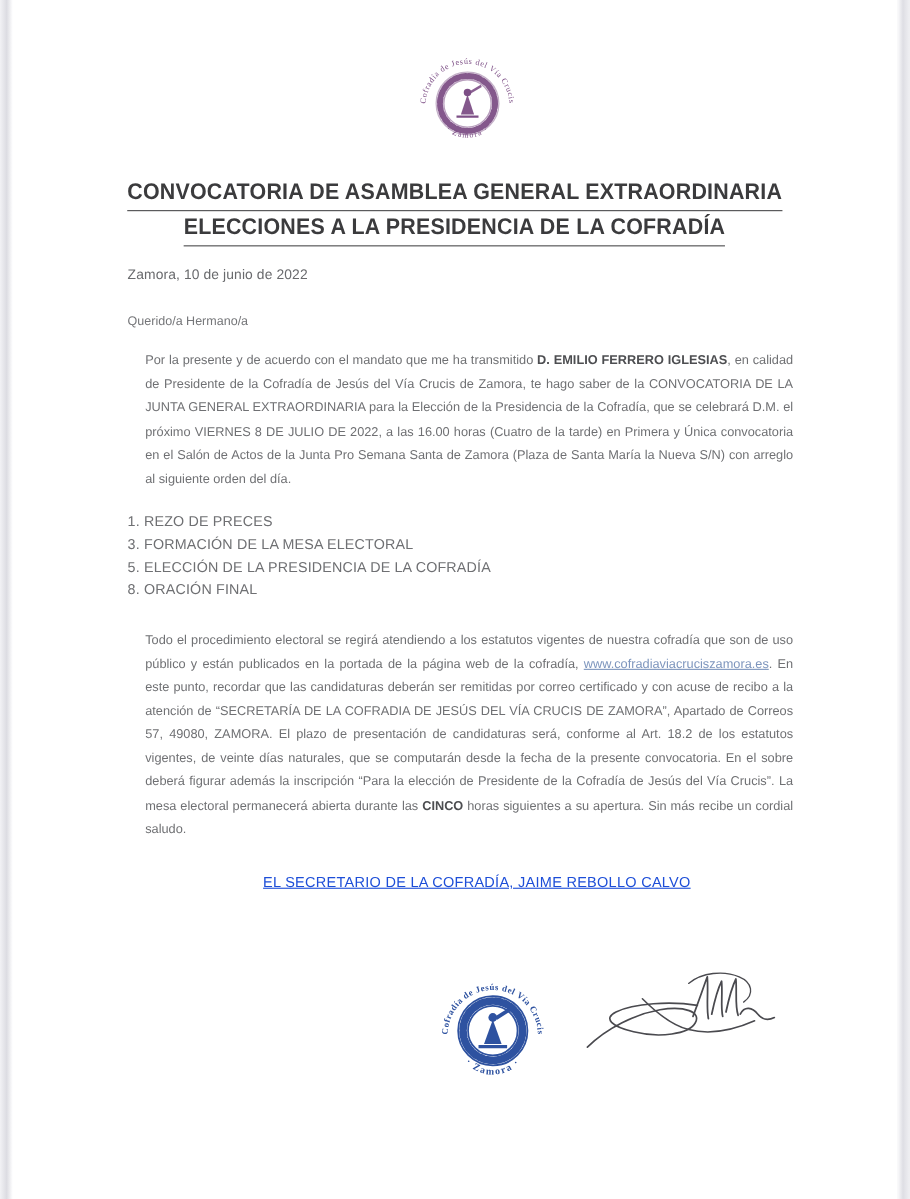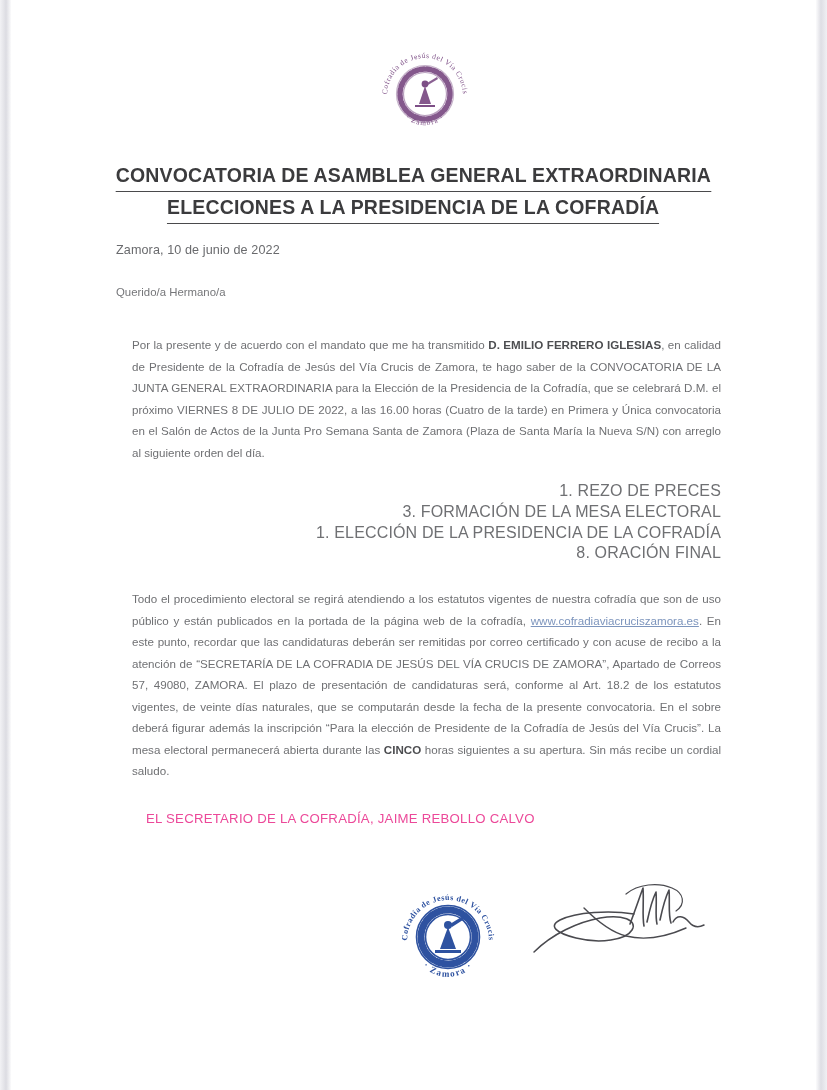--- a/index.html
+++ b/index.html
@@ -80,21 +80,21 @@
     line-height: 21.5px;
   }
   .datum {
     text-align: left;
     font-size: 12.6px;
     color: #696a6d;
     margin-bottom: 20px;
     letter-spacing: 0.1px;
   }
   .greeting {
-    margin-bottom: 31px;
+    margin-bottom: 14px;
     font-size: 11.4px;
     color: #757679;
   }
   p.para {
     margin: 0 0 14px 16px;
     text-align: justify;
     color: #6f7073;
     font-size: 11.6px;
     line-height: 21.5px;
   }
@@ -102,32 +102,33 @@
   .weblink {
     color: #7d95bd;
     text-decoration: underline;
   }
   ol.agenda {
     list-style: none;
     margin: 18px 0 24px 0;
     padding: 0;
   }
   ol.agenda li {
-    font-size: 16px;
+    font-size: 13px;
     line-height: 20.8px;
     color: #6f7073;
     letter-spacing: 0.15px;
-    text-align: right;
   }
   .signature-line {
     margin-top: 26px;
+    text-align: center;
     font-size: 13.2px;
     letter-spacing: 0.25px;
-    color: #ec4899;
+    color: #1d4ed8;
     padding-left: 30px;
+    text-decoration: underline;
   }
 
   
   .handsign {
     position: absolute;
     left: 515px;
     top: 878px;
     width: 195px;
     height: 105px;
   }
@@ -179,21 +180,21 @@
 
     <div class="datum">Zamora, 10 de junio de 2022</div>
 
     <div class="greeting">Querido/a Hermano/a</div>
 
     <p class="para"><span>Por la presente y de acuerdo con el mandato que me ha transmitido </span><b>D. EMILIO FERRERO IGLESIAS</b><span>, en calidad de Presidente de la Cofradía de Jesús del Vía Crucis de Zamora, te hago saber de la CONVOCATORIA DE LA JUNTA GENERAL EXTRAORDINARIA para la Elección de la Presidencia de la Cofradía, que se celebrará D.M. el próximo VIERNES 8 DE JULIO DE 2022, a las 16.00 horas (Cuatro de la tarde) en Primera y Única convocatoria en el Salón de Actos de la Junta Pro Semana Santa de Zamora (Plaza de Santa María la Nueva S/N) con arreglo al siguiente orden del día.</span></p>
 
     <ol class="agenda">
       <li>1. REZO DE PRECES</li>
       <li>3. FORMACIÓN DE LA MESA ELECTORAL</li>
-      <li>1. ELECCIÓN DE LA PRESIDENCIA DE LA COFRADÍA</li>
+      <li>5. ELECCIÓN DE LA PRESIDENCIA DE LA COFRADÍA</li>
       <li>8. ORACIÓN FINAL</li>
     </ol>
 
     <p class="para"><span>Todo el procedimiento electoral se regirá atendiendo a los estatutos vigentes de nuestra cofradía que son de uso público y están publicados en la portada de la página web de la cofradía, </span><a class="weblink" href="#">www.cofradiaviacruciszamora.es</a><span>. En este punto, recordar que las candidaturas deberán ser remitidas por correo certificado y con acuse de recibo a la atención de “SECRETARÍA DE LA COFRADIA DE JESÚS DEL VÍA CRUCIS DE ZAMORA”, Apartado de Correos 57, 49080, ZAMORA. El plazo de presentación de candidaturas será, conforme al Art. 18.2 de los estatutos vigentes, de veinte días naturales, que se computarán desde la fecha de la presente convocatoria. En el sobre deberá figurar además la inscripción “Para la elección de Presidente de la Cofradía de Jesús del Vía Crucis”.  La mesa electoral permanecerá abierta durante las </span><b>CINCO</b><span> horas siguientes a su apertura. Sin más recibe un cordial saludo.</span></p>
 
     <div class="signature-line">EL SECRETARIO DE LA COFRADÍA, JAIME REBOLLO CALVO</div>
   </div>
 
   <div class="seal bottom">
     <svg viewBox="0 0 100 100" xmlns="http://www.w3.org/2000/svg">

